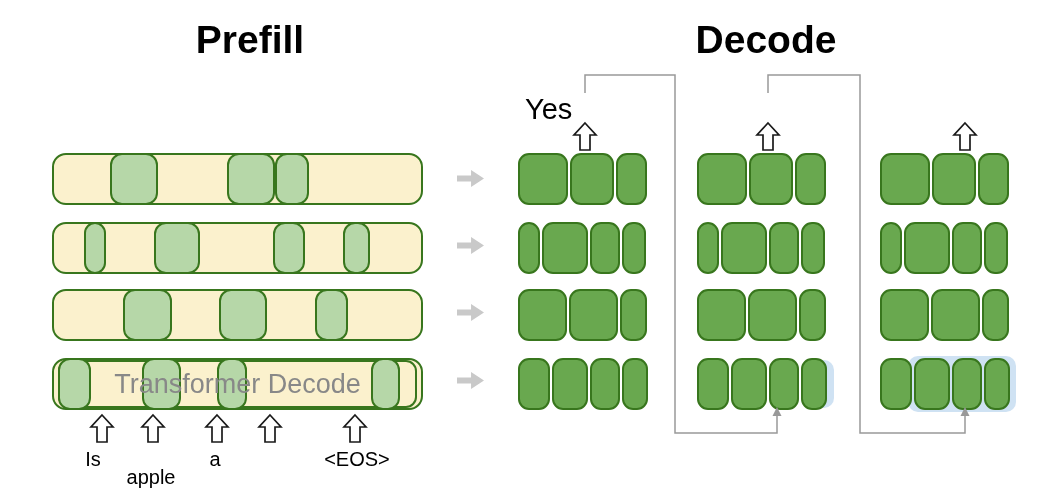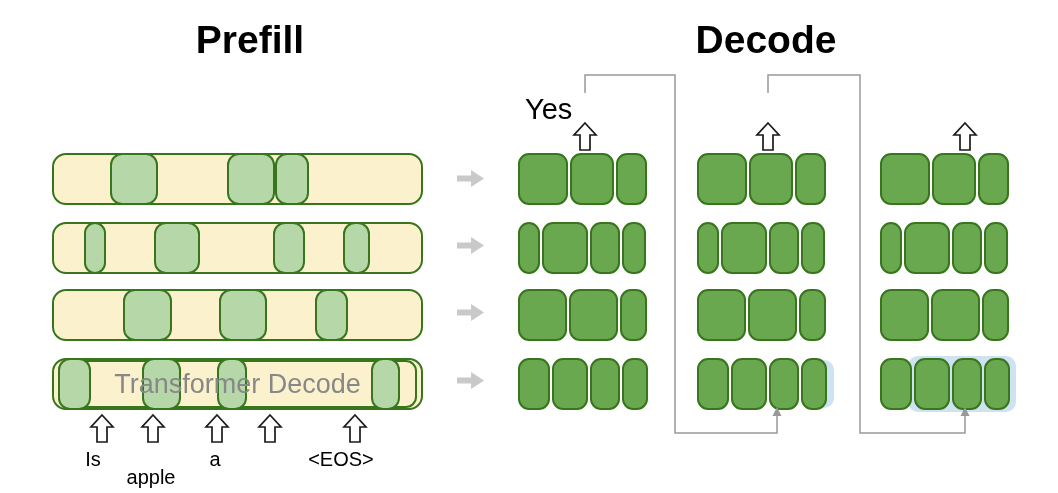--- a/index.html
+++ b/index.html
@@ -129,21 +129,21 @@
     <div class="block" style="left: 880px; top: 289px; width: 49px; height: 52px;"></div>
     <div class="block" style="left: 931px; top: 289px; width: 49px; height: 52px;"></div>
     <div class="block" style="left: 982px; top: 289px; width: 27px; height: 52px;"></div>
     <div class="block" style="left: 880px; top: 358px; width: 32px; height: 52px;"></div>
     <div class="block" style="left: 914px; top: 358px; width: 36px; height: 52px;"></div>
     <div class="block" style="left: 952px; top: 358px; width: 30px; height: 52px;"></div>
     <div class="block" style="left: 984px; top: 358px; width: 26px; height: 52px;"></div>
     <div class="token" style="left: 23px;">Is</div>
     <div class="token" style="left: 81px; margin-top: 18px;">apple</div>
     <div class="token" style="left: 145px;">a</div>
-    <div class="token" style="left: 271px;">&lt;EOS&gt;</div>
+    <div class="token" style="left: 287px;">&lt;EOS&gt;</div>
     <svg id="overlay" width="1058" height="493">
       <path d="M 102 415 L 113 427 L 107 427 L 107 442 L 97 442 L 97 427 L 91 427 Z" fill="#ffffff" stroke="#1a1a1a" stroke-width="1.7" stroke-linejoin="miter"></path>
       <path d="M 153 415 L 164 427 L 158 427 L 158 442 L 148 442 L 148 427 L 142 427 Z" fill="#ffffff" stroke="#1a1a1a" stroke-width="1.7" stroke-linejoin="miter"></path>
       <path d="M 217 415 L 228 427 L 222 427 L 222 442 L 212 442 L 212 427 L 206 427 Z" fill="#ffffff" stroke="#1a1a1a" stroke-width="1.7" stroke-linejoin="miter"></path>
       <path d="M 270 415 L 281 427 L 275 427 L 275 442 L 265 442 L 265 427 L 259 427 Z" fill="#ffffff" stroke="#1a1a1a" stroke-width="1.7" stroke-linejoin="miter"></path>
       <path d="M 355 415 L 366 427 L 360 427 L 360 442 L 350 442 L 350 427 L 344 427 Z" fill="#ffffff" stroke="#1a1a1a" stroke-width="1.7" stroke-linejoin="miter"></path>
       <path d="M 585 123 L 596 135 L 590 135 L 590 150 L 580 150 L 580 135 L 574 135 Z" fill="#ffffff" stroke="#1a1a1a" stroke-width="1.7" stroke-linejoin="miter"></path>
       <path d="M 768 123 L 779 135 L 773 135 L 773 150 L 763 150 L 763 135 L 757 135 Z" fill="#ffffff" stroke="#1a1a1a" stroke-width="1.7" stroke-linejoin="miter"></path>
       <path d="M 965 123 L 976 135 L 970 135 L 970 150 L 960 150 L 960 135 L 954 135 Z" fill="#ffffff" stroke="#1a1a1a" stroke-width="1.7" stroke-linejoin="miter"></path>
       <polyline points="585,93 585,75 675,75 675,433 777,433 777,413" fill="none" stroke="#999999" stroke-width="1.5"></polyline>

